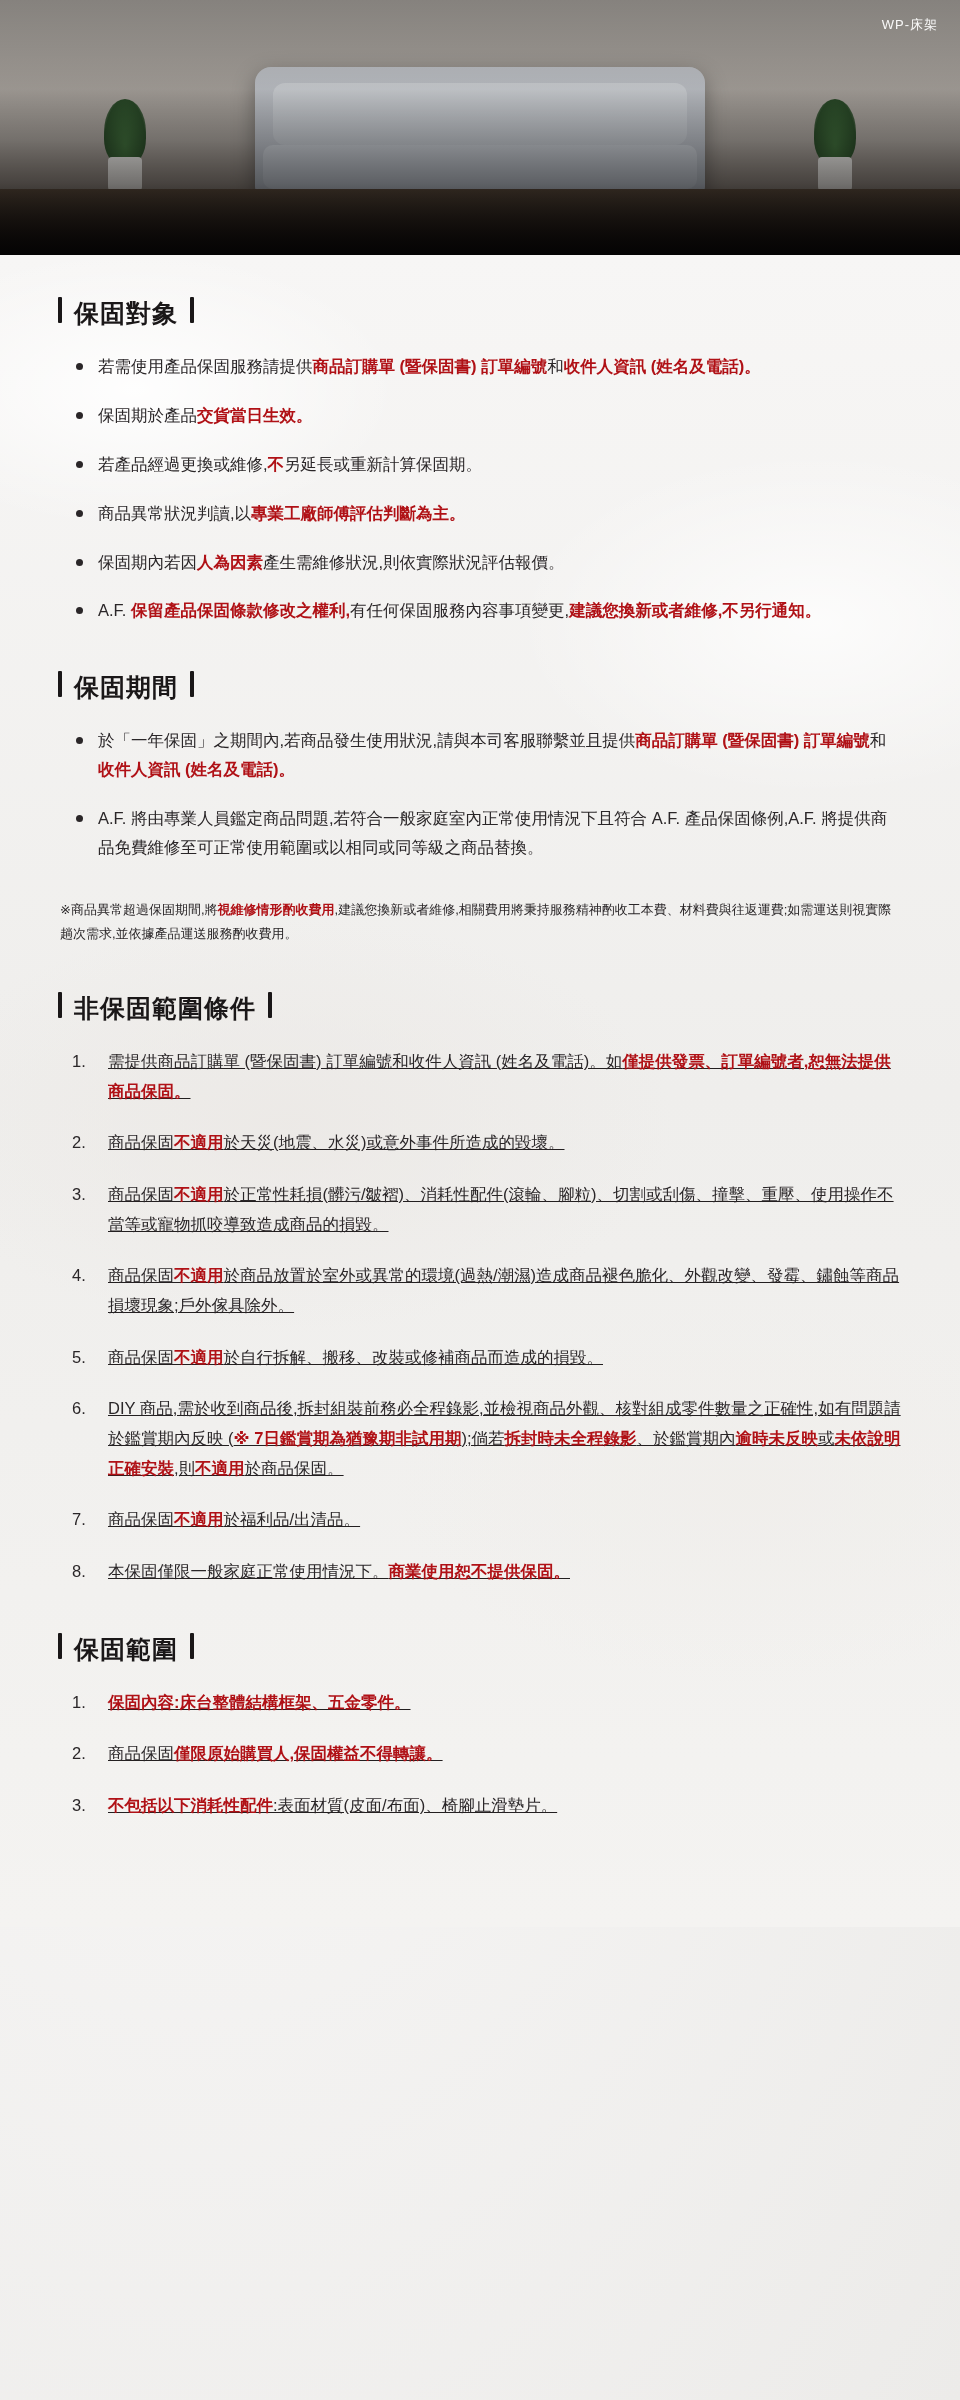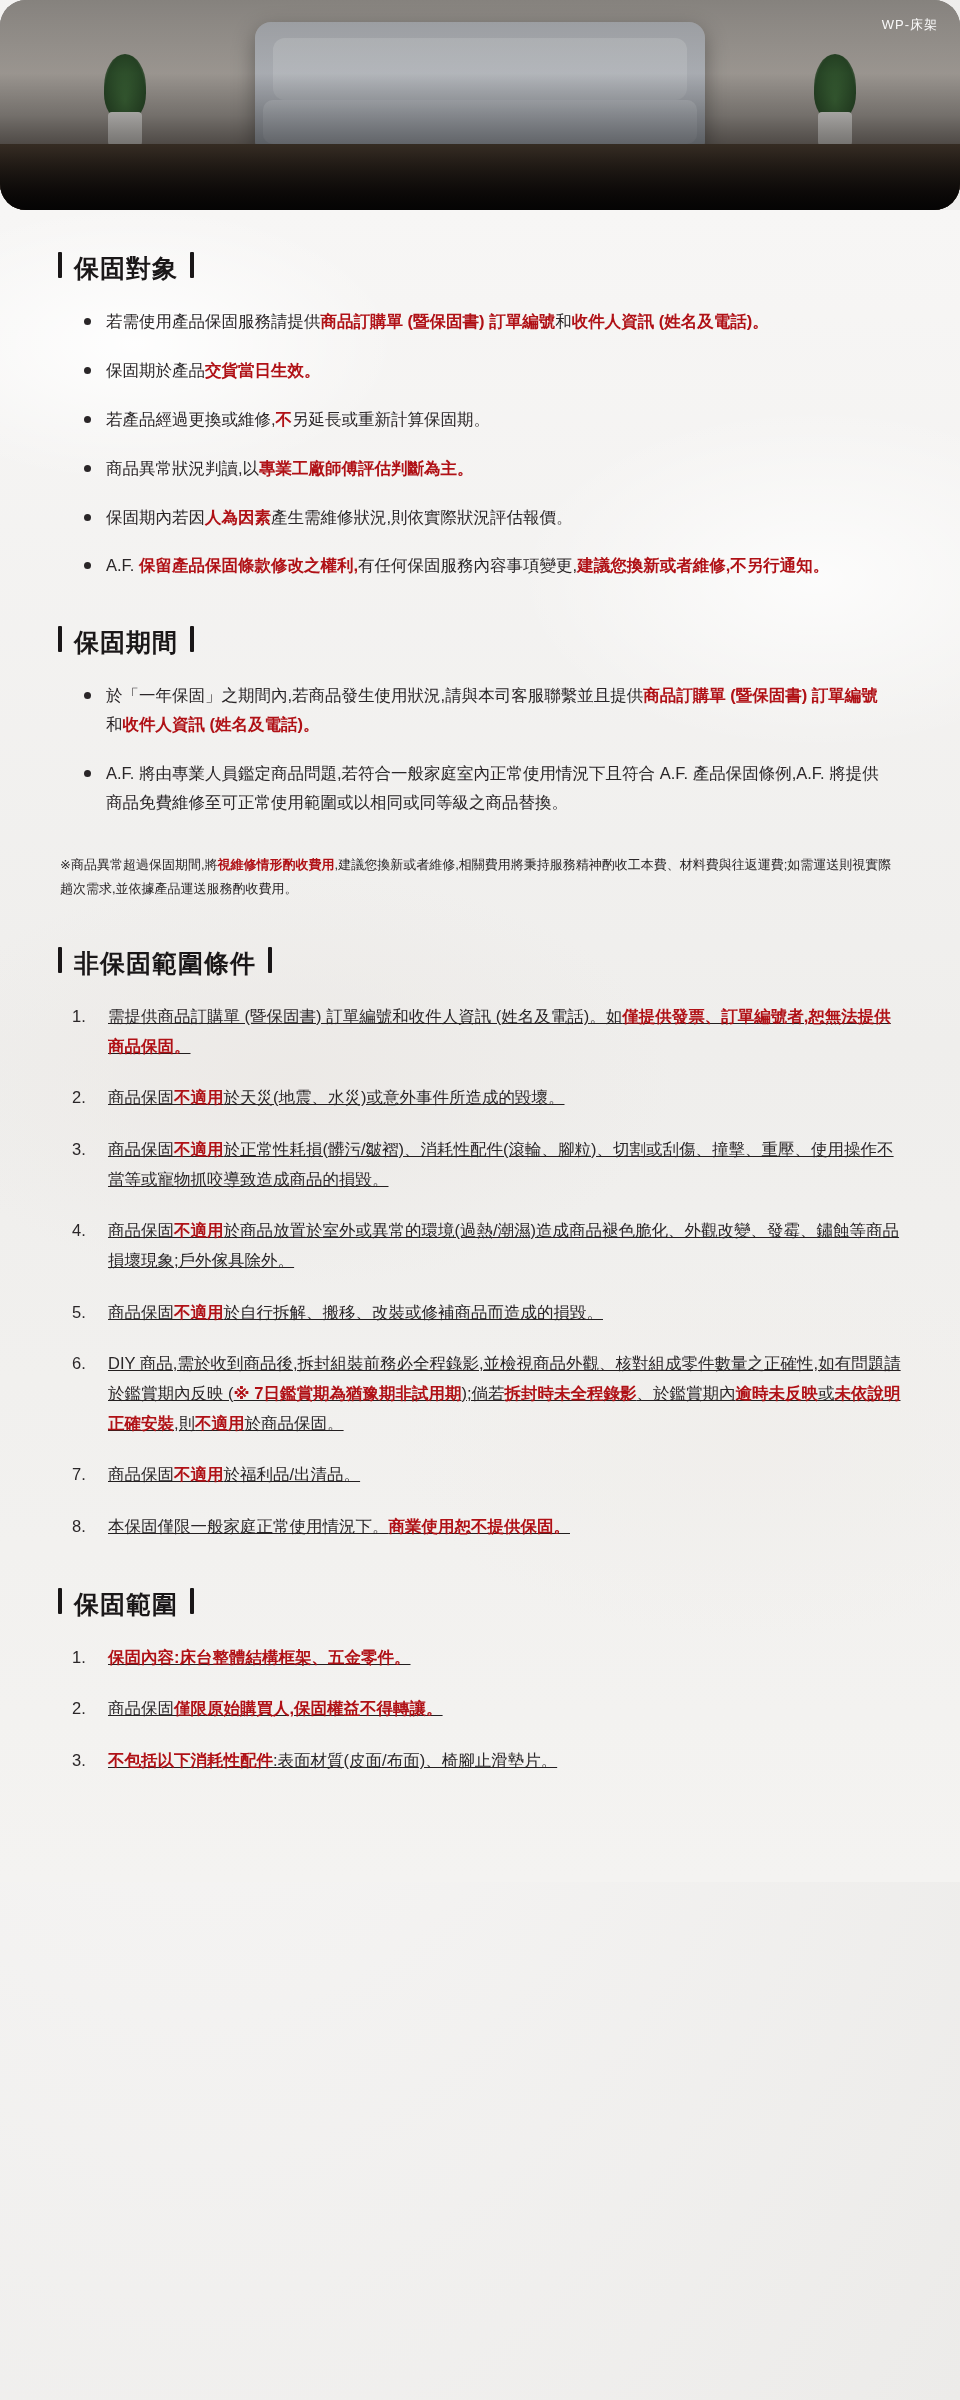--- a/index.html
+++ b/index.html
@@ -18,26 +18,25 @@
     width: 960px;
     min-height: 2400px;
     background:
       radial-gradient(ellipse at 20% 40%, #ffffff 0%, #f4f3f2 45%, #ecebe9 100%);
     overflow: hidden;
   }
   
   .hero {
     position: relative;
     width: 960px;
-    height: 210px;
+    height: 255px;
     background:
       linear-gradient(180deg, rgba(0,0,0,0.30) 0%, rgba(0,0,0,0.15) 38%, rgba(0,0,0,0.55) 78%, rgba(10,8,8,0.95) 100%),
       linear-gradient(180deg, #8d8885 0%, #a8a29d 40%, #6e6763 70%, #3a3330 100%);
     overflow: hidden;
-    border-radius: 26px;
   }
   .hero-wall {
     position: absolute;
     inset: 0;
     background:
       linear-gradient(180deg, #b9b4ae 0%, #a39d97 55%, #7c736c 75%, #4b4340 100%);
   }
   .hero-floor {
     position: absolute;
     left: 0; right: 0; bottom: 0;
@@ -162,21 +161,21 @@
     border-radius: 1px;
   }
   h2.sec .bar.right {
     margin-right: 0;
     margin-left: 12px;
   }
   .sec-block { margin-bottom: 46px; }
 
   ul.bullets {
     list-style: none;
-    margin: 8px;
+    margin: 0;
     padding: 0 0 0 14px;
   }
   ul.bullets > li {
     position: relative;
     padding-left: 26px;
     margin-bottom: 20px;
     font-size: 16.5px;
     line-height: 1.75;
     color: #2a2628;
   }

